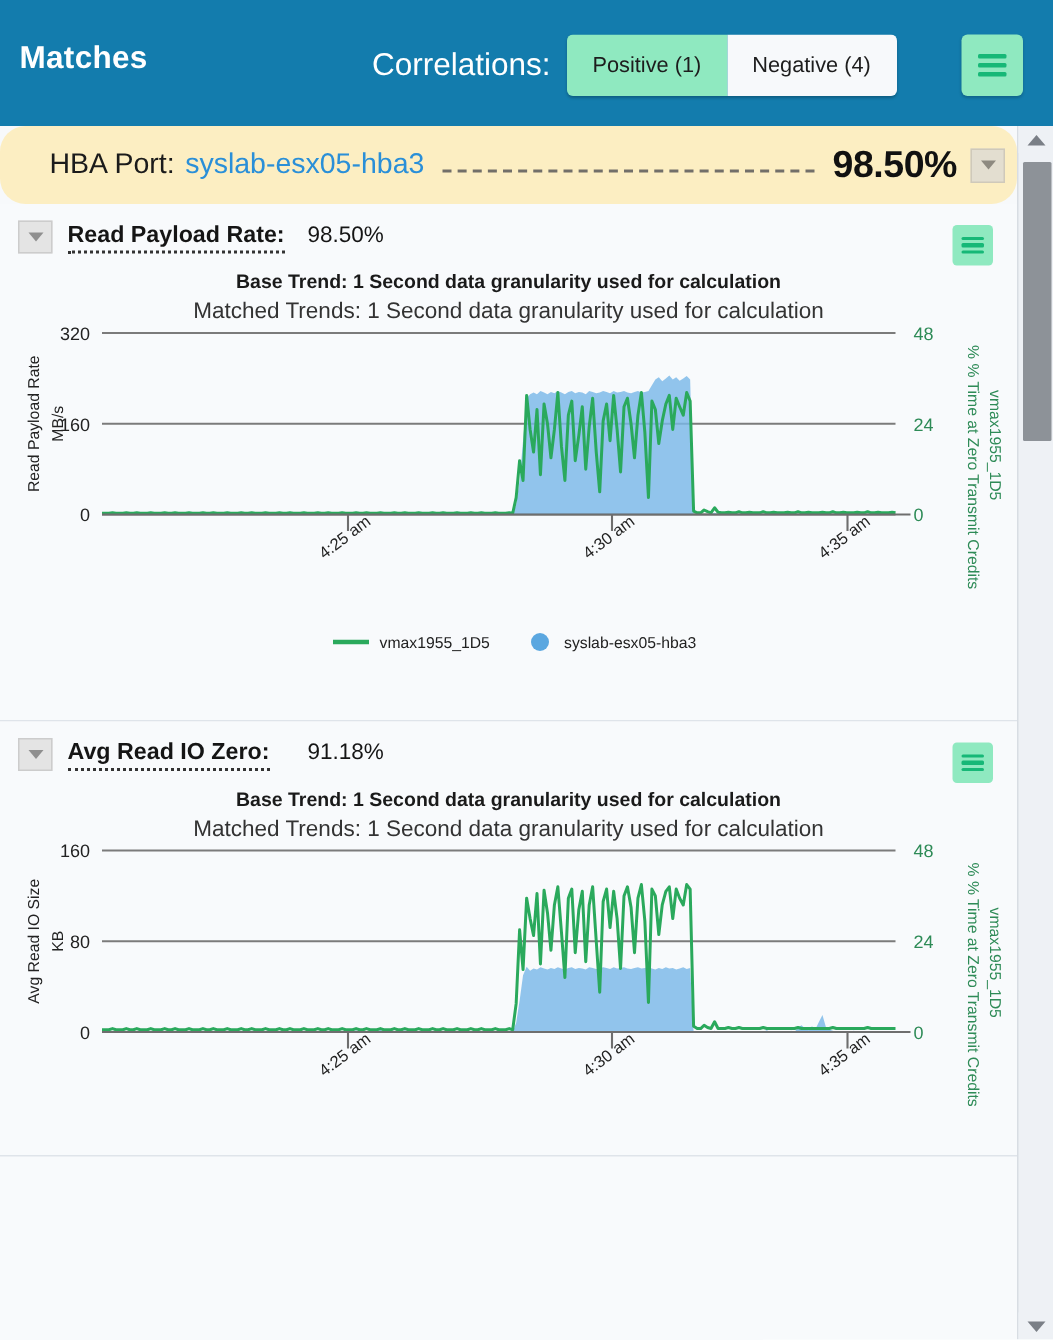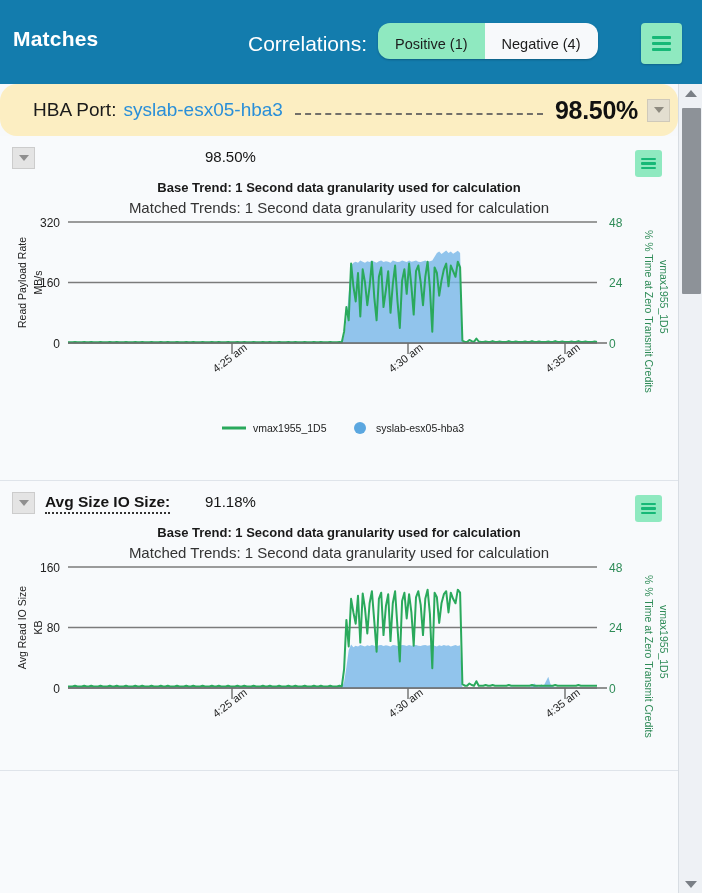--- a/index.html
+++ b/index.html
@@ -19,21 +19,21 @@
   .header-title{
     position:absolute;left:13px;top:27px;
     color:#ffffff;font-size:21px;font-weight:bold;letter-spacing:.2px;
   }
   .corr-label{
     position:absolute;left:248px;top:32px;
     color:#ffffff;font-size:21px;font-weight:normal;
   }
   .toggle-group{
     position:absolute;left:378px;top:23px;
-    height:36px;display:flex;border-radius:12px;overflow:hidden;
+    height:41px;display:flex;border-radius:4px;overflow:hidden;
     box-shadow:0 1px 2px rgba(0,0,0,.25);
   }
   .toggle-btn{
     display:flex;align-items:center;justify-content:center;
     height:41px;padding:0 17px;
     font-size:14.5px;color:#1d1d1d;cursor:pointer;
     background:#f7f9fb;border:none;
     font-family:"Liberation Sans", sans-serif;
   }
   .toggle-btn.active{background:#8fe9c0;}
@@ -174,20 +174,21 @@
       </div>
   </div>
 
   <div class="content">
 
     <div class="section">
       <div class="section-head">
         <div class="collapse-box">
             <span class="caret-dn"></span>
           </div>
+        <div class="section-title">Read Payload Rate:</div>
         <div class="section-pct">98.50%</div>
         <div class="chart-menu">
           <i></i>
           <i></i>
           <i></i>
         </div>
       </div>
       <div class="chart-wrap">
         <div class="chart-titles">
           <div class="ct1">Base Trend: 1 Second data granularity used for calculation</div>
@@ -222,21 +223,21 @@
             <text x="376" y="252" class="legend-txt">syslab-esx05-hba3</text>
           </svg>
       </div>
     </div>
 
     <div class="section">
       <div class="section-head">
         <div class="collapse-box">
             <span class="caret-dn"></span>
           </div>
-        <div class="section-title">Avg Size IO Size:</div>
+        <div class="section-title">Avg Read IO Zero:</div>
         <div class="section-pct">91.18%</div>
         <div class="chart-menu">
           <i></i>
           <i></i>
           <i></i>
         </div>
       </div>
       <div class="chart-wrap">
         <div class="chart-titles">
           <div class="ct1">Base Trend: 1 Second data granularity used for calculation</div>

